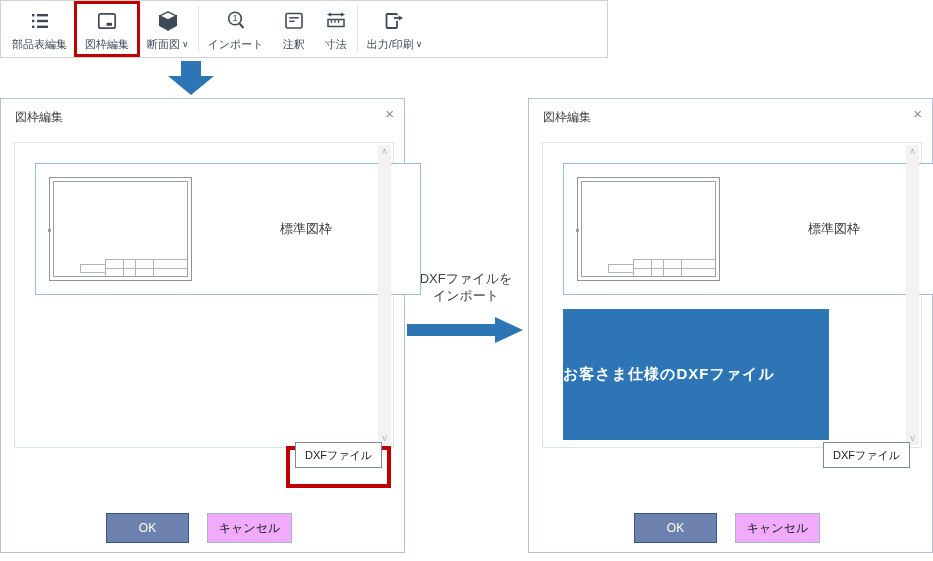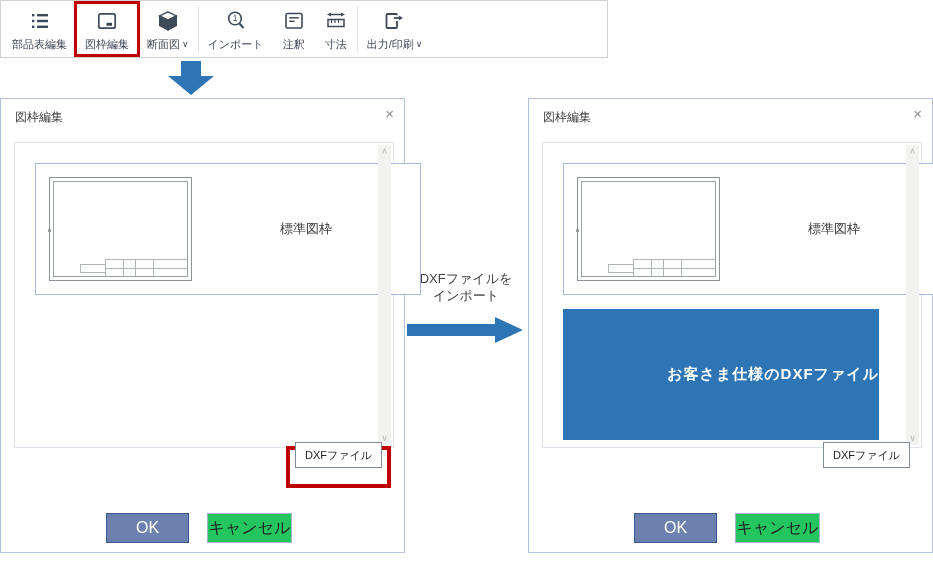--- a/index.html
+++ b/index.html
@@ -38,38 +38,38 @@
          padding:3px;box-sizing:border-box;position:relative;flex:none;}
   .thumb-dot{position:absolute;left:-2px;top:50%;width:3px;height:3px;background:#9aa0a6;}
   .thumb-inner{width:100%;height:100%;border:1px solid #9aa1a8;box-sizing:border-box;position:relative;}
   .tblock{position:absolute;right:0;bottom:0;width:62%;height:17px;box-sizing:border-box;
           border-left:1px solid #b0b5ba;border-top:1px solid #b0b5ba;background:#fff;}
   .tblock .v{position:absolute;top:0;bottom:0;width:1px;background:#b0b5ba;}
   .tblock .h{position:absolute;left:0;right:0;top:8px;height:1px;background:#b0b5ba;}
   .tblock .ext{position:absolute;right:100%;bottom:3px;width:24px;height:7px;border:1px solid #b0b5ba;background:#fff;}
   .frame-label{flex:1;text-align:center;font-size:13px;color:#3a3a3a;}
 
-  .banner{position:absolute;left:20px;top:166px;width:316px;height:131px;background:#2e75b6;
-          display:flex;align-items:center;justify-content:flex-end;}
+  .banner{position:absolute;left:20px;top:166px;width:266px;height:131px;background:#2e75b6;
+          display:flex;align-items:center;justify-content:flex-start;}
   .banner-text{color:#fff;font-size:15px;font-weight:bold;letter-spacing:1px;}
 
   .scrollbar{position:absolute;right:2px;top:2px;width:13px;height:300px;background:#f2f2f0;
              display:flex;flex-direction:column;justify-content:space-between;align-items:center;padding:2px 0;box-sizing:border-box;}
   .sb-glyph{color:#b9b9b9;font-size:9px;line-height:9px;}
 
   .dxf-btn{position:absolute;right:22px;top:343px;width:87px;height:26px;background:#fff;
            border:1px solid #7f8a9a;box-sizing:border-box;font-size:11px;color:#222;
            display:flex;align-items:center;justify-content:center;cursor:default;}
   .red-outline{position:absolute;right:13px;top:347px;width:105px;height:42px;
                border:4px solid #c00000;box-sizing:border-box;pointer-events:none;}
 
-  .btn{position:absolute;top:414px;height:30px;box-sizing:border-box;font-size:16px;
+  .btn{position:absolute;top:414px;height:30px;box-sizing:border-box;font-size:12px;
        display:flex;align-items:center;justify-content:center;cursor:default;}
   .btn-ok{left:105px;width:83px;background:#6d81ae;border:1px solid #3b5492;color:#fff;}
-  .btn-cancel{left:206px;width:85px;background:#22c55e;border:1px solid #a9b2c7;color:#222;}
+  .btn-cancel{left:206px;width:85px;background:#f0abfc;border:1px solid #a9b2c7;color:#222;}
 </style>
 </head>
 <body>
 
 <div class="canvas">
 
   <div class="toolbar">
 
     <div class="tool">
       <span>

